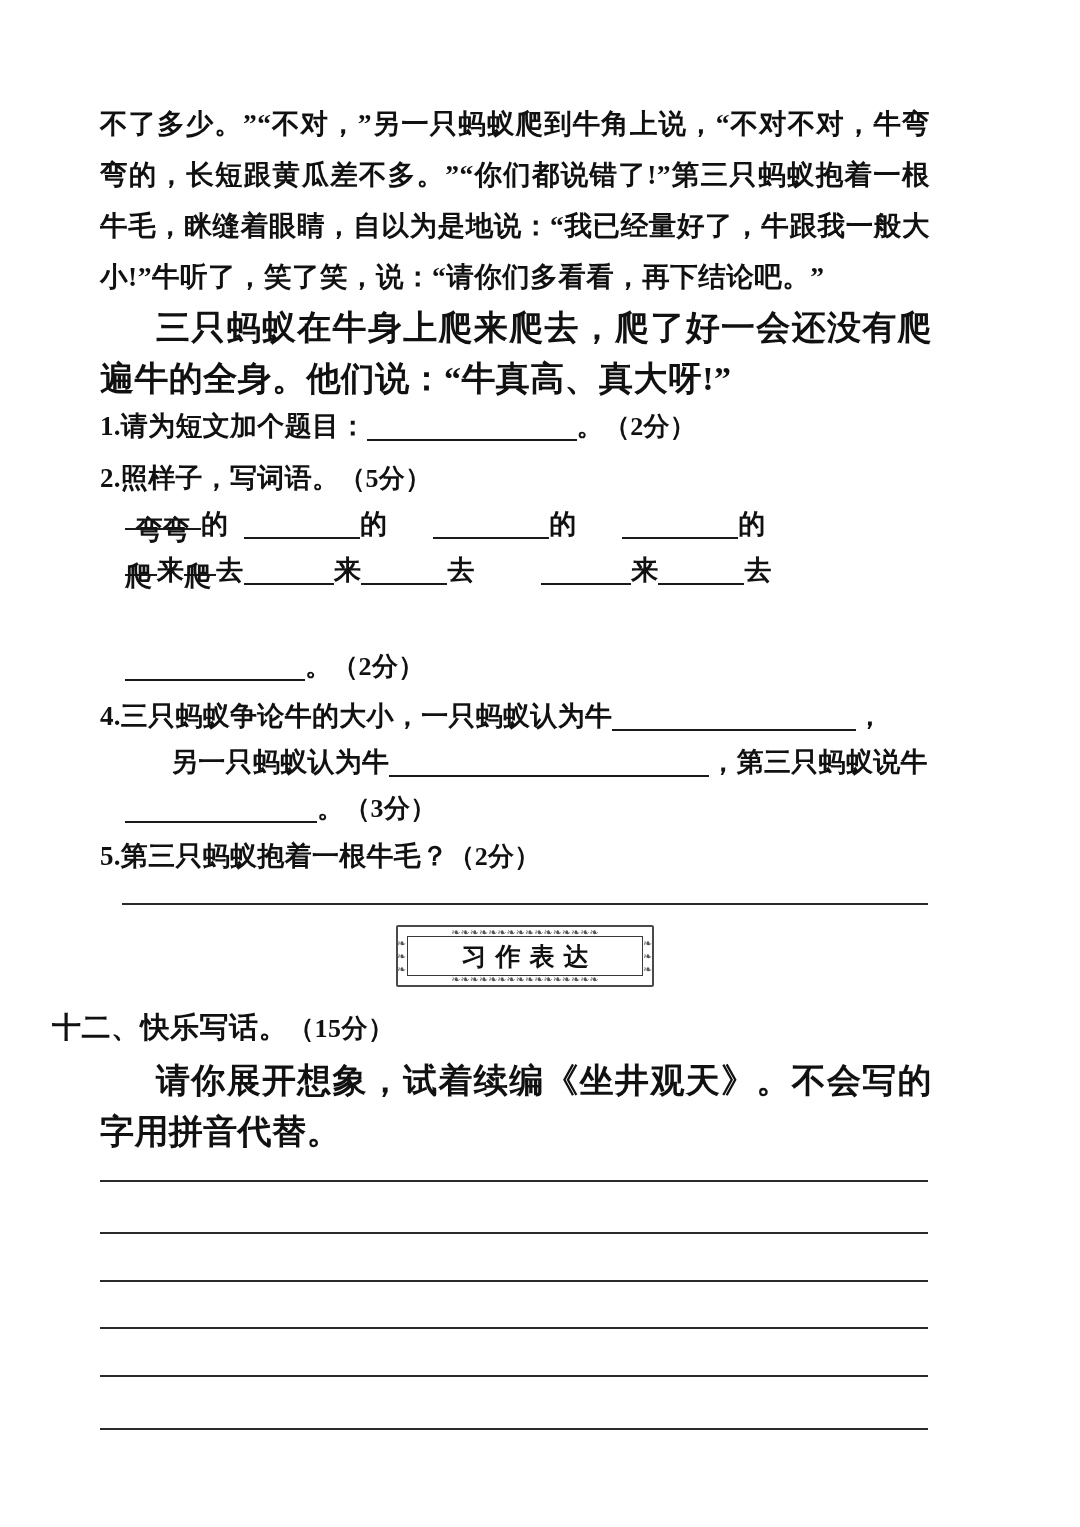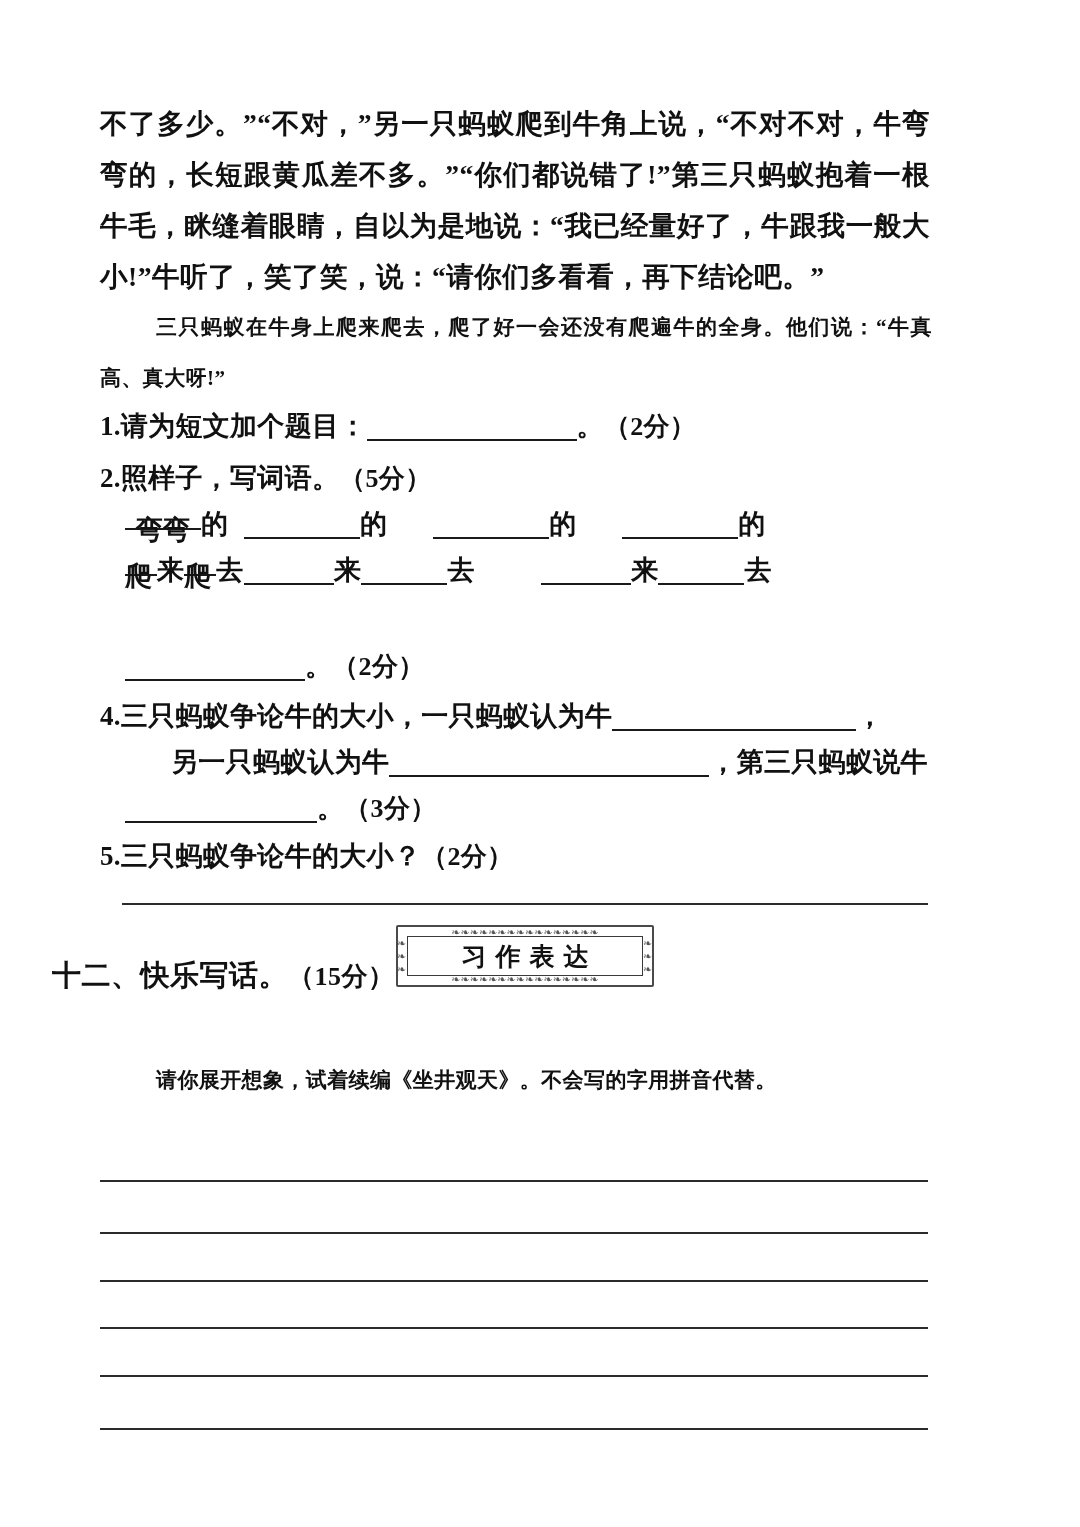--- a/index.html
+++ b/index.html
@@ -35,21 +35,21 @@
     font-weight: 600;
     text-align: justify;
     text-justify: inter-character;
     white-space: pre-wrap;
   }
 
   .para {
     position: absolute;
     left: 100px;
     width: 832px;
-    font-size: 21px;
+    font-size: 34px;
     line-height: 51px;
     letter-spacing: 0.4px;
     font-weight: 600;
     text-indent: 56px;
     text-align: justify;
     text-justify: inter-character;
   }
 
   .q-line {
     position: absolute;
@@ -200,35 +200,35 @@
     <span class="q-num">4.</span><span>三只蚂蚁争论牛的大小，一只蚂蚁认为牛</span><span class="blank" style="width:244px;"></span><span>，</span>
   </div>
   <div class="q-line" style="top:734px;left:125px;margin-left:46px;">
     <span>另一只蚂蚁认为牛</span><span class="blank" style="width:320px;"></span><span>，第三只蚂蚁说牛</span>
   </div>
   <div class="q-line" style="top:780px;left:125px;">
     <span class="blank" style="width:192px;"></span><span>。</span><span class="pts">（3分）</span>
   </div>
 
   <div class="q-line" style="top:828px;">
-    <span class="q-num">5.</span><span>三只蚂蚁争论牛的大小？</span><span class="pts">（2分）</span>
+    <span class="q-num">5.</span><span>第三只蚂蚁抱着一根牛毛？</span><span class="pts">（2分）</span>
   </div>
   <div class="rule" style="left:122px;width:806px;top:903px;"></div>
 
   <div class="banner">
     <div class="banner-outer"></div>
     <div class="banner-orn orn-top">❧❧❧❧❧❧❧❧❧❧❧❧❧❧❧❧</div>
     <div class="banner-orn orn-bot">❧❧❧❧❧❧❧❧❧❧❧❧❧❧❧❧</div>
     <div class="banner-orn orn-left">❧❧❧</div>
     <div class="banner-orn orn-right">❧❧❧</div>
     <div class="banner-inner"></div>
     <div class="banner-text">习作表达</div>
   </div>
 
-  <div class="section-head" style="top:956px;">
+  <div class="section-head" style="top:1008px;">
     <span>十二、</span><span>快乐写话。</span><span class="pts">（15分）</span>
   </div>
 
   <div class="para" style="top:1055px;left:100px;width:832px;">请你展开想象，试着续编《坐井观天》。不会写的字用拼音代替。</div>
 
   <div class="rule" style="left:100px;width:828px;top:1180px;"></div>
   <div class="rule" style="left:100px;width:828px;top:1232px;"></div>
   <div class="rule" style="left:100px;width:828px;top:1280px;"></div>
   <div class="rule" style="left:100px;width:828px;top:1327px;"></div>
   <div class="rule" style="left:100px;width:828px;top:1375px;"></div>

